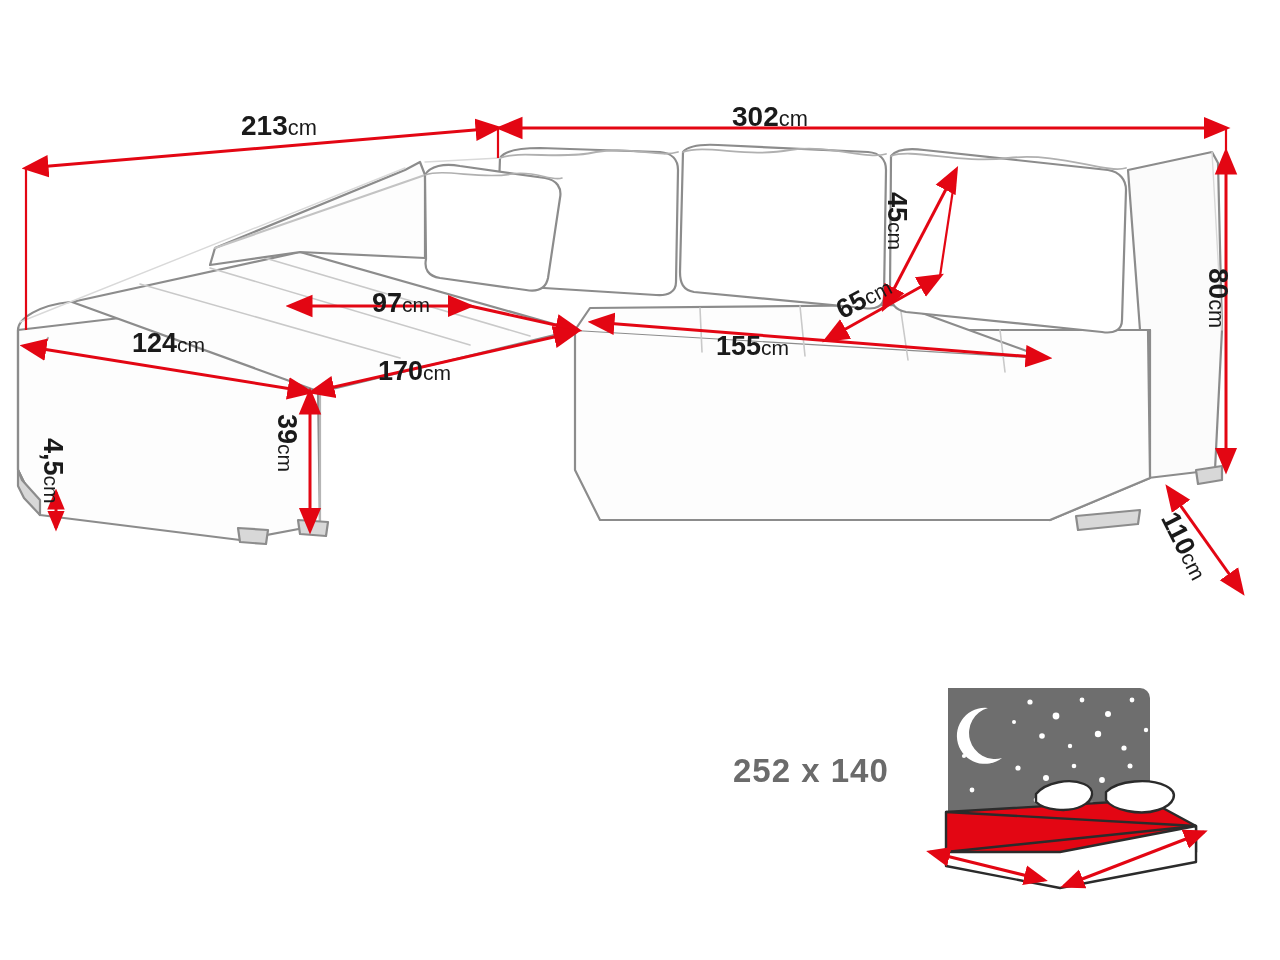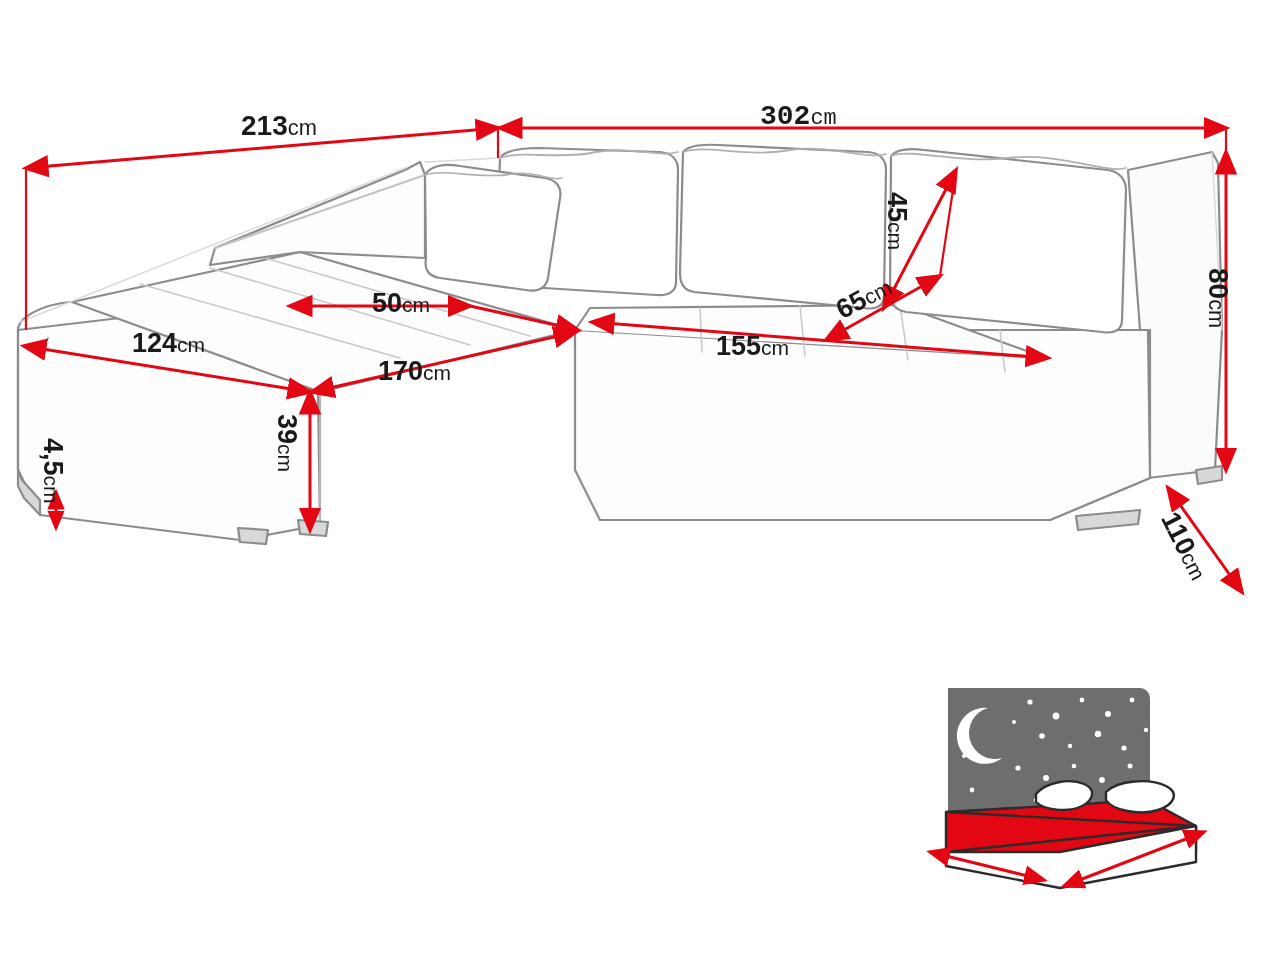--- a/index.html
+++ b/index.html
@@ -162,38 +162,38 @@
       <path d="M310 392 L310 530" marker-start="url(#ar)" marker-end="url(#ar)"></path>
 
       <path d="M56 492 L56 528" marker-start="url(#arS)" marker-end="url(#arS)"></path>
     </g>
   </svg>
 
   <div class="dim-label" style="left:216px; top:112px; font-size:28px;margin-left:25px;">
     <span>213</span><span class="unit">cm</span>
   </div>
 
-  <div class="dim-label" style="left:760px; top:103px; font-size:28px;font-family:Liberation Mono, monospace;">
+  <div class="dim-label" style="left:732px; top:103px; font-size:28px;">
     <span>302</span><span class="unit">cm</span>
   </div>
 
   <div class="dim-label" style="left:1232px; top:268px; font-size:28px; transform: rotate(90deg); transform-origin: left top;">
     <span>80</span><span class="unit">cm</span>
   </div>
 
   <div class="dim-label" style="left:910px; top:192px; font-size:27px; transform: rotate(90deg); transform-origin: left top;">
     <span>45</span><span class="unit">cm</span>
   </div>
 
   <div class="dim-label" style="left:832px; top:300px; font-size:27px; transform: rotate(-28deg); transform-origin: left top;">
     <span>65</span><span class="unit">cm</span>
   </div>
 
   <div class="dim-label" style="left:372px; top:290px; font-size:27px;">
-    <span>50</span><span class="unit">cm</span>
+    <span>97</span><span class="unit">cm</span>
   </div>
 
   <div class="dim-label" style="left:112px; top:330px; font-size:27px;margin-left:20px;">
     <span>124</span><span class="unit">cm</span>
   </div>
 
   <div class="dim-label" style="left:378px; top:358px; font-size:27px;">
     <span>170</span><span class="unit">cm</span>
   </div>
 
@@ -206,20 +206,21 @@
   </div>
 
   <div class="dim-label" style="left:66px; top:438px; font-size:27px; transform: rotate(90deg); transform-origin: left top;">
     <span>4,5</span><span class="unit">cm</span>
   </div>
 
   <div class="dim-label" style="left:1180px; top:508px; font-size:27px; transform: rotate(63deg); transform-origin: left top;">
     <span>110</span><span class="unit">cm</span>
   </div>
 
+  <div class="bed-size-label" style="left:733px; top:752px;">252 x 140</div>
 
   <svg class="layer" viewBox="0 0 1280 960">
 
     <g>
       <path d="M948 688 L1140 688 A10 10 0 0 1 1150 698 L1150 812 L948 812 Z" fill="#6e6e6e"></path>
 
       <path d="M988 708 a28 28 0 1 0 14 50 a22 22 0 1 1 -14 -50 z" fill="#ffffff"></path>
 
       <g fill="#ffffff">
         <circle cx="1030" cy="702" r="2.6"></circle>

